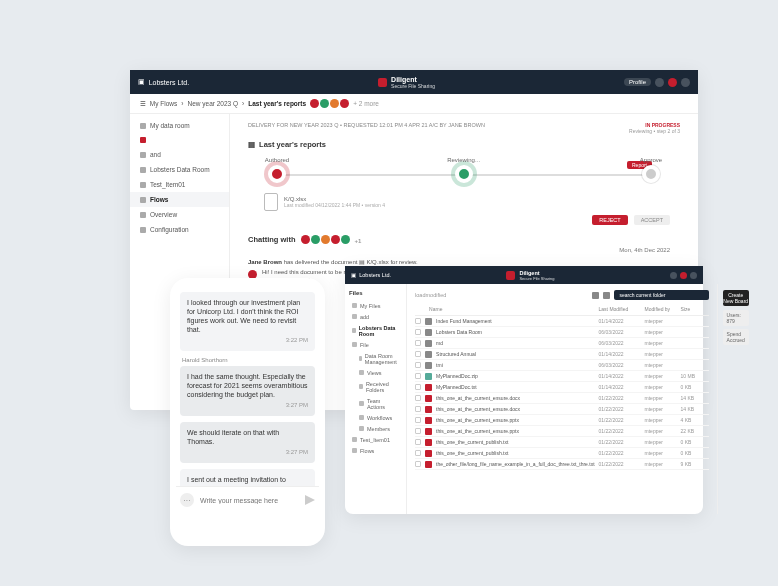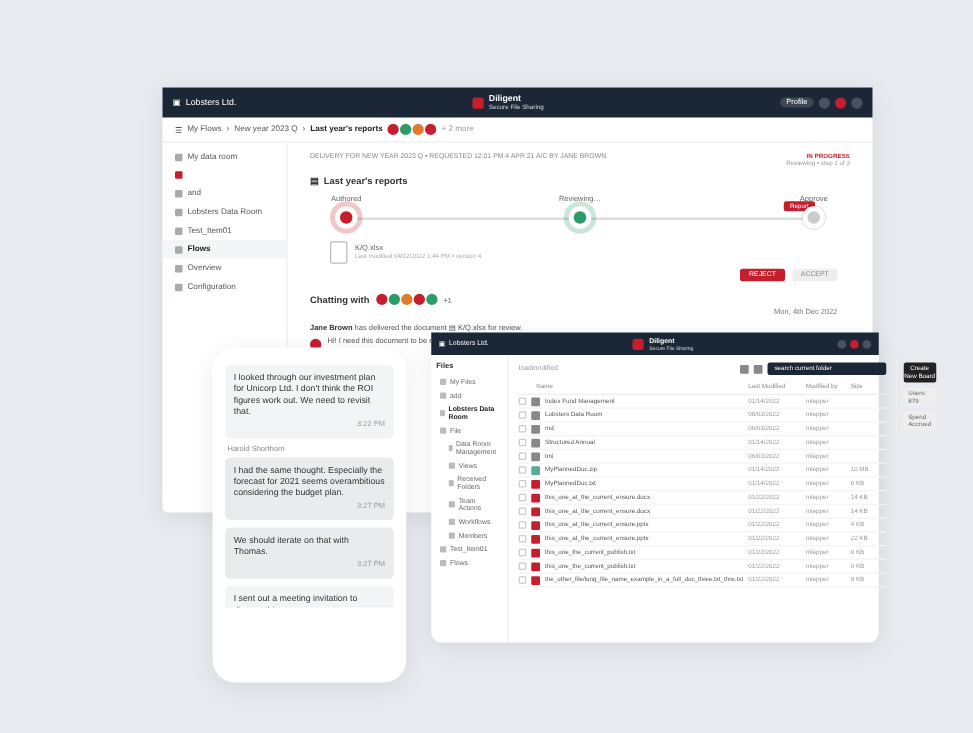--- a/index.html
+++ b/index.html
@@ -252,20 +252,25 @@
         <div class="time">3:27 PM</div>
       </div>
     <div class="bubble out">
         <div>We should iterate on that with Thomas.</div>
         <div class="time">3:27 PM</div>
       </div>
     <div class="bubble">
         <div>I sent out a meeting invitation to discuss this.</div>
       </div>
   </div>
+  <div class="input">
+    <span class="dots">···</span>
+    <input placeholder="Write your message here" style="">
+    <span class="send"></span>
+  </div>
 </div>
 
 <div class="card tablet">
   <div class="topbar">
     <div class="left">
         <span>▣</span>
         <span>Lobsters Ltd.</span>
       </div>
     <div class="brand">
         <div class="logo"></div>

